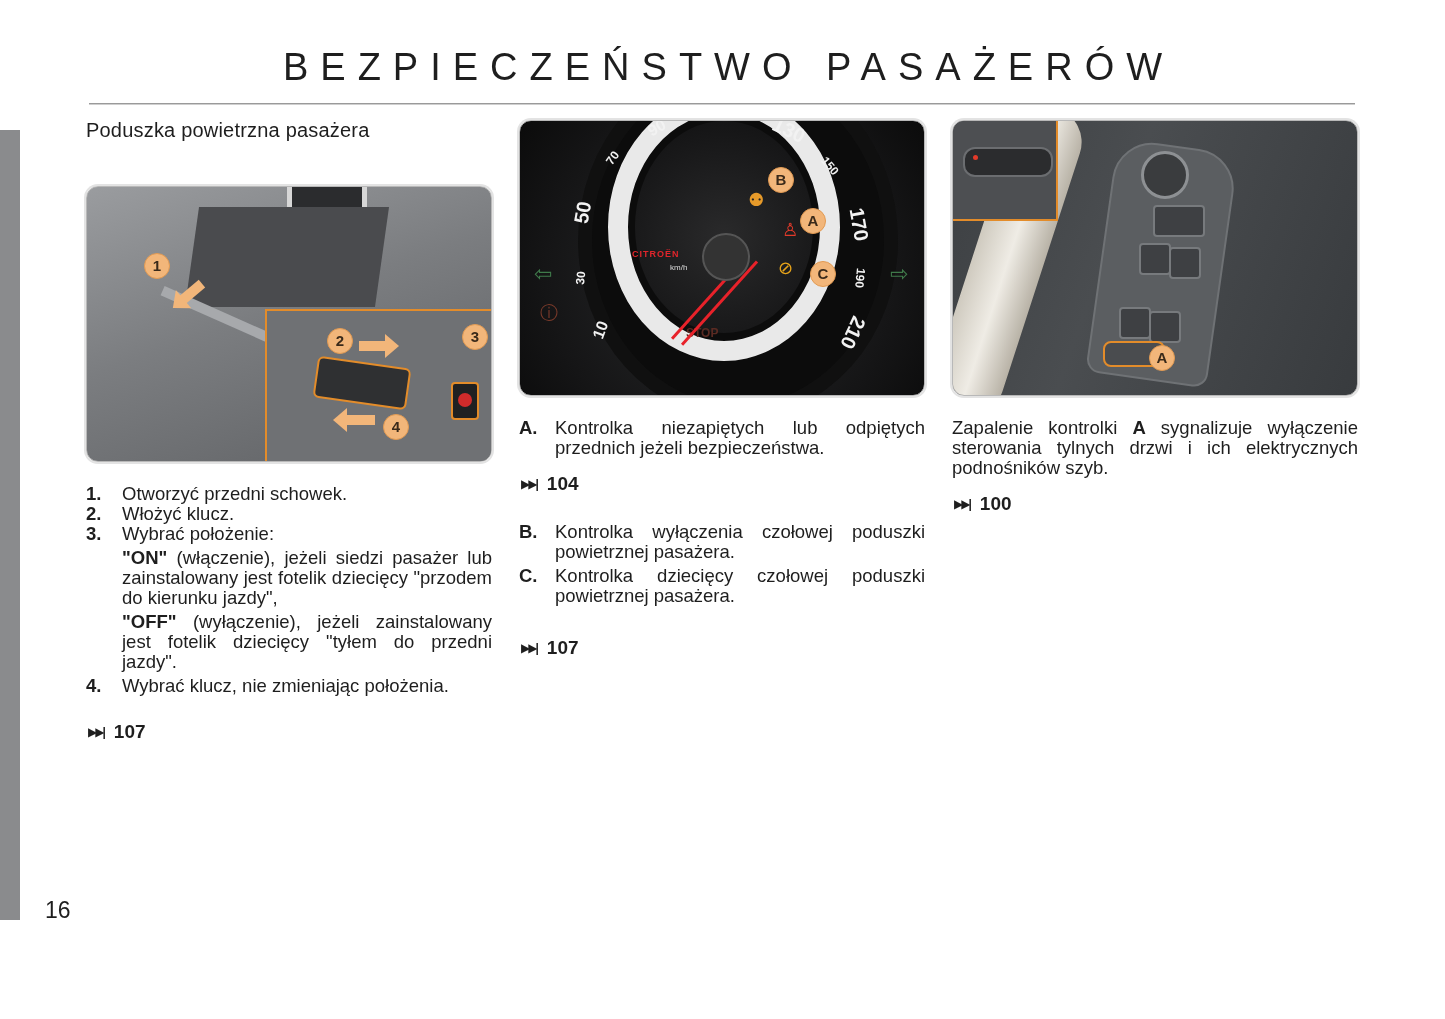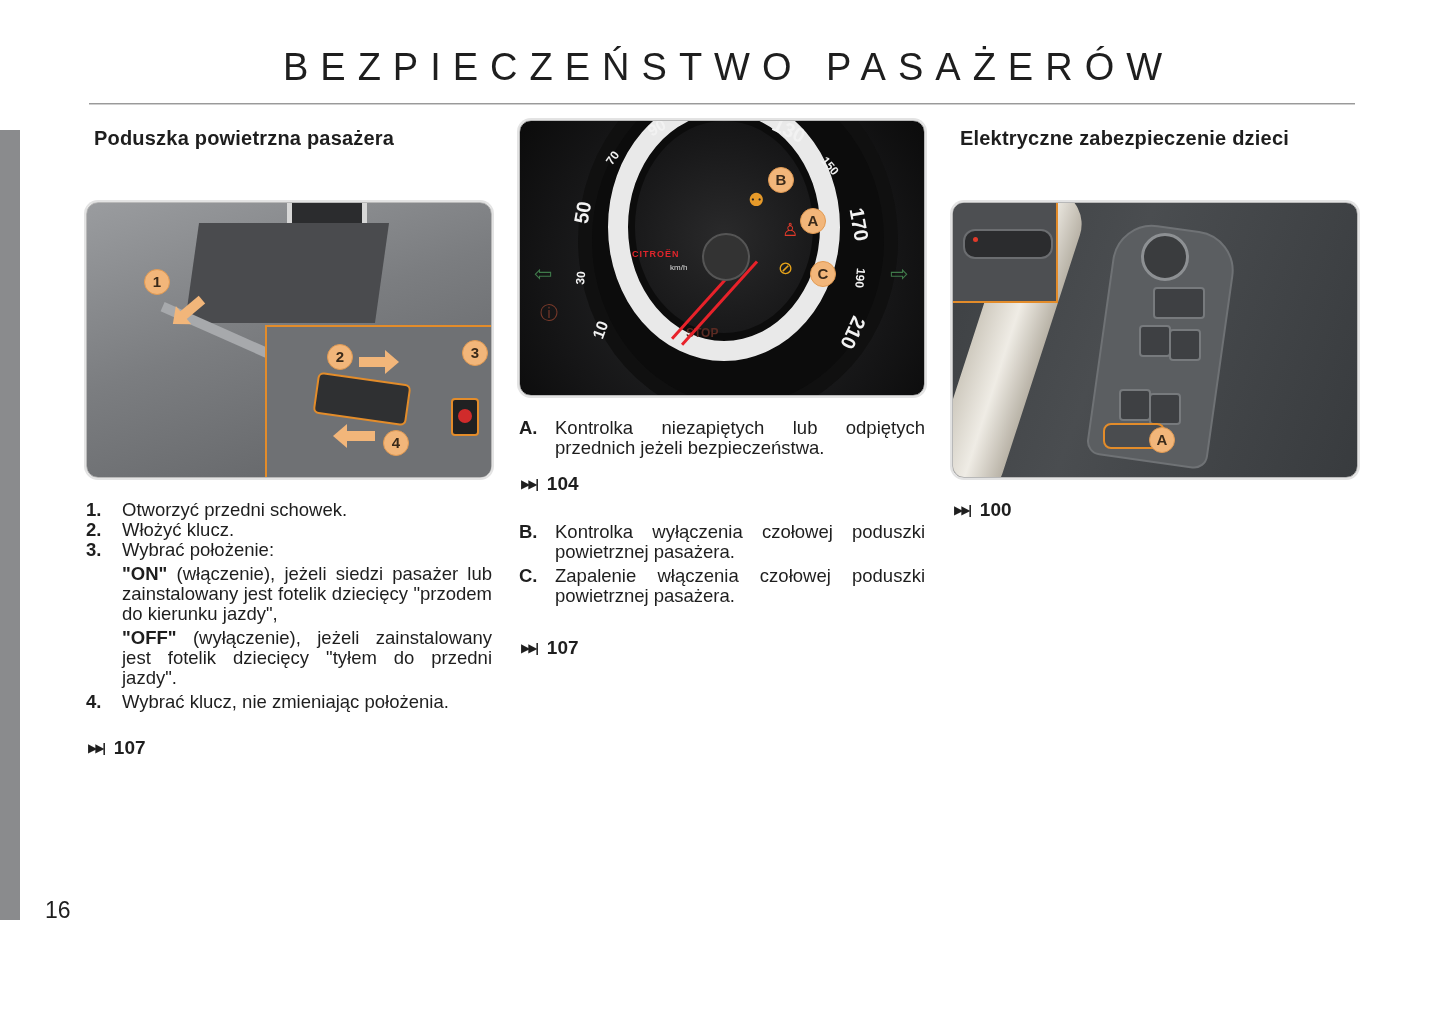--- a/index.html
+++ b/index.html
@@ -11,21 +11,21 @@
   .side-tab { position:absolute; left:0; top:130px; width:20px; height:790px; background:#8a8b8d; }
   .page-title {
     position:absolute; left:0; right:0; top:46px; text-align:center;
     font-size:38px; letter-spacing:12px; font-weight:normal; color:#1e1e1e; margin:0;
     padding-left:12px;
   }
   .title-rule { position:absolute; left:89px; width:1266px; top:103px; height:1px; background:#9a9a9a; border-bottom:1px solid #cfcfcf; }
   .col { position:absolute; top:120px; width:406px; }
   .col-1 { left:86px; } .col-2 { left:519px; } .col-3 { left:952px; }
   .col h2 {
-    margin:8px; font-size:20px; font-weight:bold; line-height:20px; letter-spacing:0.2px; height:66px;
+    margin:0; font-size:20px; font-weight:normal; line-height:20px; letter-spacing:0.2px; height:66px;
   }
   .figure {
     position:relative; width:404px; height:274px; border:1px solid #b8b8b8; border-radius:12px;
     overflow:hidden; margin-top:0; box-shadow:0 0 0 2px #e3e3e3;
   }
   .badge {
     position:absolute; width:24px; height:24px; border-radius:50%;
     background:#f2b67a; border:1px solid #e29a52; color:#3a2a1a;
     font-weight:bold; font-size:15px; line-height:24px; text-align:center;
   }
@@ -169,48 +169,50 @@
     <div class="ref" style="margin-top:16px;">
       <span class="ffw">▶▶|</span>
       <span>104</span>
     </div>
     <div class="item" style="margin-top:28px;">
         <span class="num">B.</span>
         <span class="body">Kontrolka wyłączenia czołowej poduszki powietrznej pasażera.</span>
       </div>
     <div class="item mt4">
         <span class="num">C.</span>
-        <span class="body">Zapalenie włączenia czołowej poduszki powietrznej pasażera.</span>
+        <span class="body">Kontrolka dziecięcy czołowej poduszki powietrznej pasażera.</span>
       </div>
     <div class="ref" style="margin-top:32px;">
       <span class="ffw">▶▶|</span>
       <span>107</span>
     </div>
   </div>
 </section>
 
 <section class="col col-3">
-  <h2>Elektryczne zabezpieczenie dzieci</h2>
   <div class="figure fig3">
     <div class="trim"></div>
     <div class="panel"></div>
     <div class="knob"></div>
     <div class="btn" style="left:200px;top:84px;width:48px;"></div>
     <div class="btn" style="left:186px;top:122px;"></div>
     <div class="btn" style="left:216px;top:126px;"></div>
     <div class="btn" style="left:166px;top:186px;"></div>
     <div class="btn" style="left:196px;top:190px;"></div>
     <div class="lockbtn"></div>
     <div class="inset">
         <i></i>
         <b></b>
       </div>
     <div class="badge" style="left:196px;top:224px;">A</div>
   </div>
   <div class="text">
+    <div style="text-align:justify;">
+      <span>Zapalenie kontrolki </span><b>A</b><span> sygnalizuje wyłączenie sterowania tylnych drzwi i ich elektrycznych podnośników szyb.</span>
+    </div>
     <div class="ref" style="margin-top:16px;">
       <span class="ffw">▶▶|</span>
       <span>100</span>
     </div>
   </div>
 </section>
 
 <div class="page-num">16</div>
 
 </body></html>

